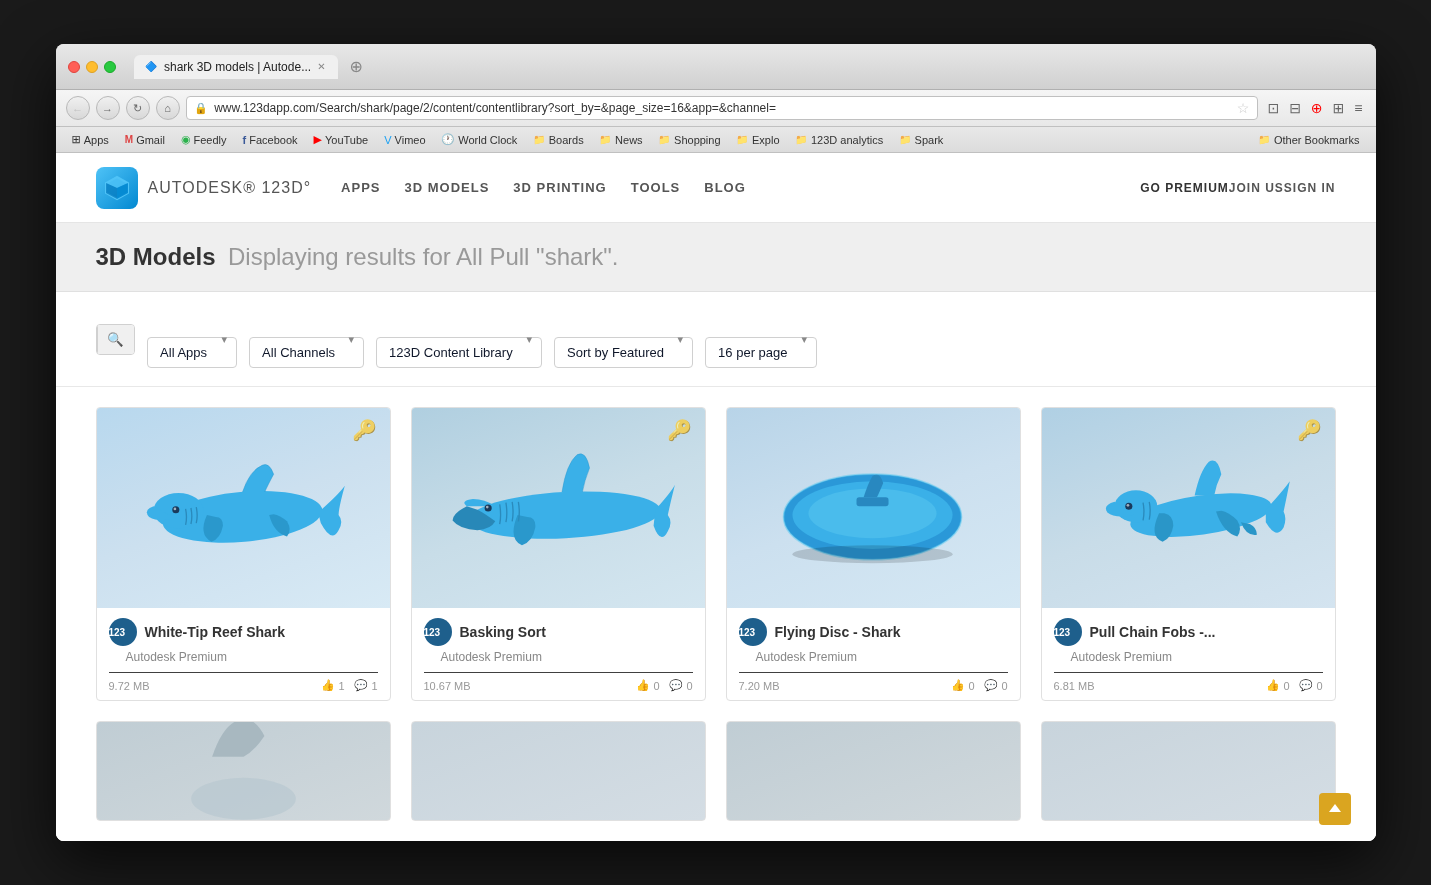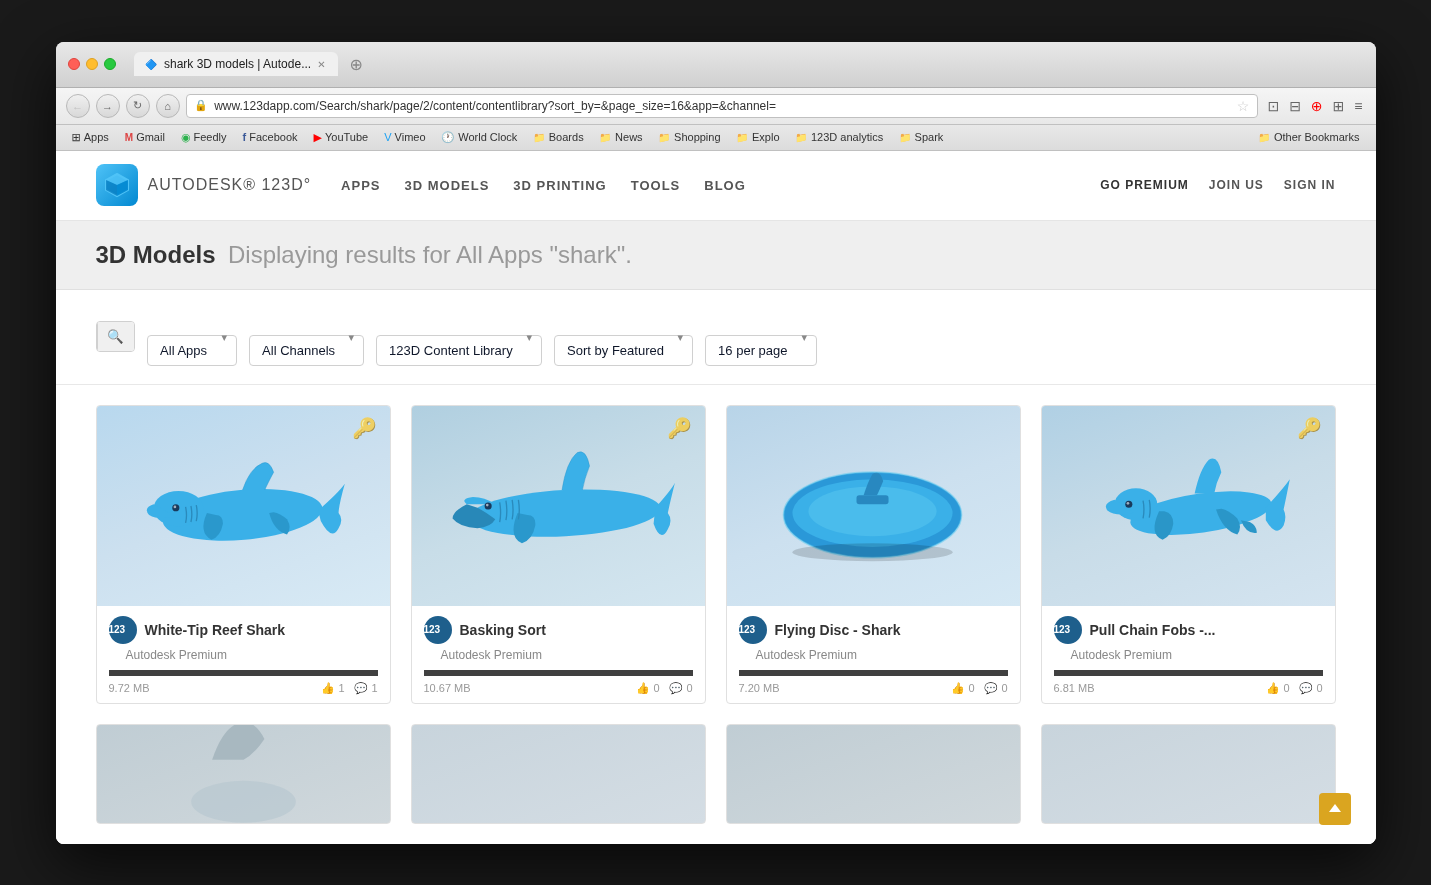--- a/index.html
+++ b/index.html
@@ -120,21 +120,21 @@
     .logo-text { font-size: 16px; color: #555; font-weight: 300; letter-spacing: 1px; }
 
     .main-nav { display: flex; gap: 24px; flex: 1; }
     .main-nav-item {
       font-size: 13px; font-weight: 600; color: #555;
       letter-spacing: 1px; text-transform: uppercase;
       cursor: pointer; padding: 8px 0;
       text-decoration: none;
     }
 
-    .header-right { display: flex; gap: 20px; align-items: center; }
+    .header-right { display: flex; gap: 0; align-items: center; }
     .header-btn {
       font-size: 12px; font-weight: 600; color: #555;
       letter-spacing: 1px; text-transform: uppercase;
       cursor: pointer;
     }
     .header-btn.premium { color: #333; }
 
     
     .page-banner {
       background: #efefef;
@@ -235,21 +235,21 @@
       background: #1e5f8c;
       display: flex; align-items: center; justify-content: flex-start;
       color: white; font-size: 10px; font-weight: bold;
       flex-shrink: 0;
     }
     .model-title { font-size: 14px; font-weight: 700; color: #333; }
     .model-source { font-size: 12px; color: #888; margin-left: 17px; }
     .model-stats {
       display: flex; align-items: center; justify-content: space-between;
       margin-top: 8px; padding-top: 6px;
-      border-top: 6px solid #404040;
+      border-top: 1px solid #404040;
     }
     .model-size { font-size: 11px; color: #999; }
     .model-actions { display: flex; gap: 10px; align-items: center; }
     .model-action { font-size: 11px; color: #999; display: flex; align-items: center; gap: 3px; }
 
     
     .shark-img {
       width: 85%; height: 85%;
     }
 
@@ -419,21 +419,21 @@
       </nav>
       <div class="header-right">
         <span class="header-btn premium">GO PREMIUM</span>
         <span class="header-btn">JOIN US</span>
         <span class="header-btn">SIGN IN</span>
       </div>
     </div>
 
     <div class="page-banner">
       <h1>3D Models</h1>
-      <span class="subtitle">Displaying results for All Apps "shark".</span>
+      <span class="subtitle">Displaying results for All Pull "shark".</span>
     </div>
 
     <div class="filters-row">
       <div class="search-box">
         <button class="search-btn">🔍</button>
       </div>
       <div class="select-wrapper">
         <select class="filter-select">
           <option>All Apps</option>
         </select>

